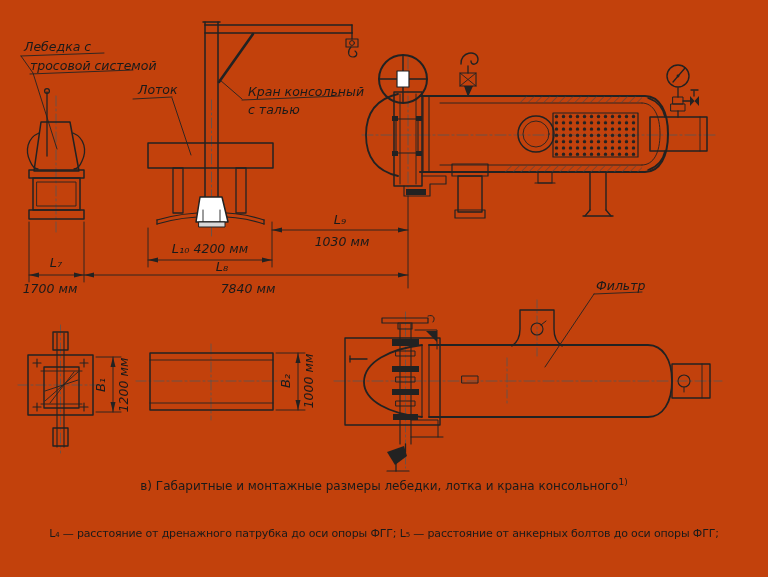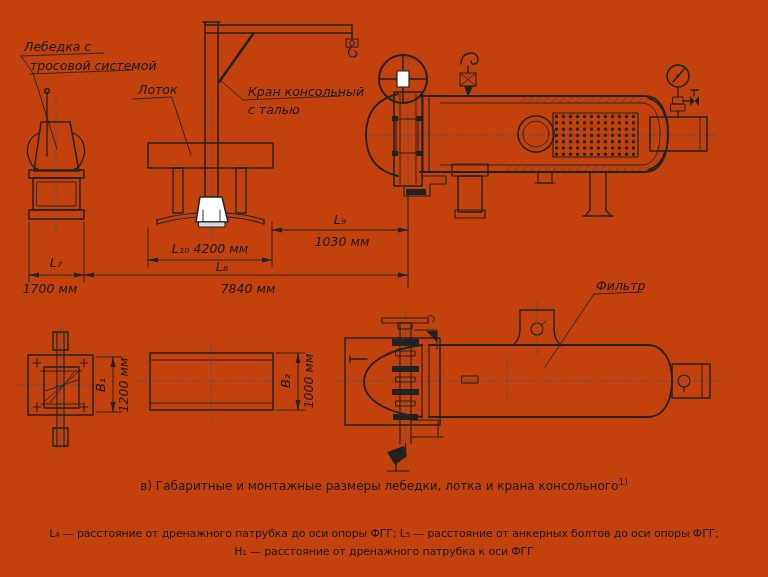--- a/index.html
+++ b/index.html
@@ -347,16 +347,15 @@
       <line x1="594" y1="294" x2="545" y2="367"></line>
     </g>
 
   </g>
 </svg>
 
 <div class="caption"><span>в) Габаритные и монтажные размеры лебедки, лотка и крана консольного</span><sup>1)</sup></div>
 
 <div class="legend">
   <div>L₄ — расстояние от дренажного патрубка до оси опоры ФГГ; L₅ — расстояние от анкерных болтов до оси опоры ФГГ;</div>
-  <div>H₁ — расстояние от дренажного патрубка к оси ФГГ</div>
 </div>
 
 </div>
 
 </body></html>

